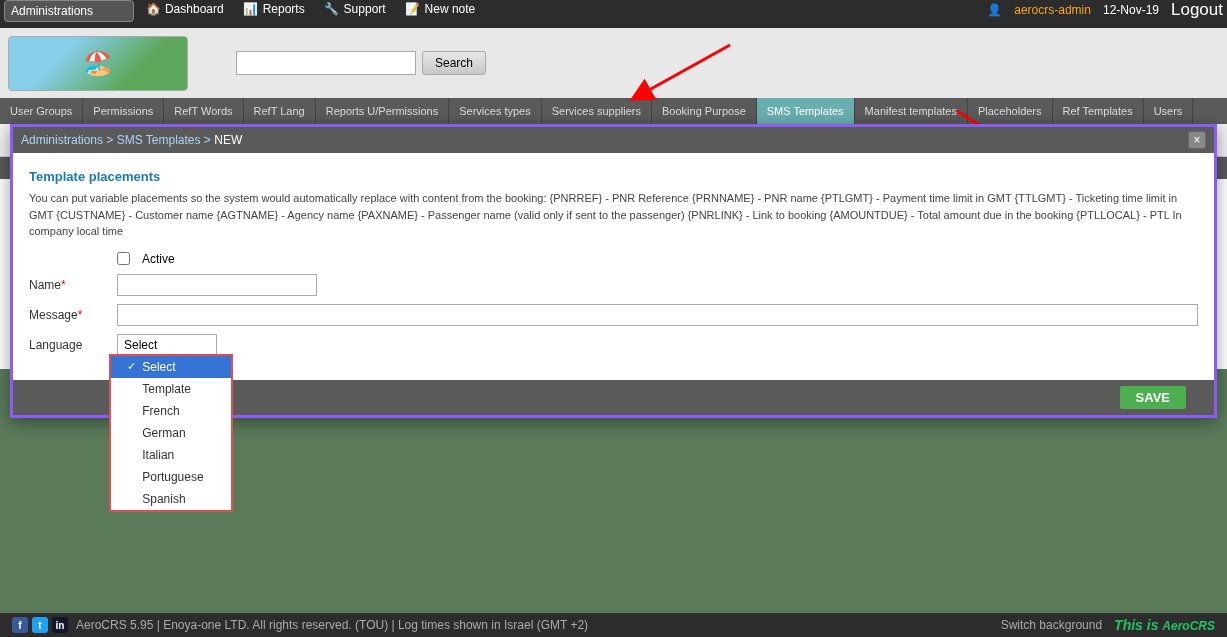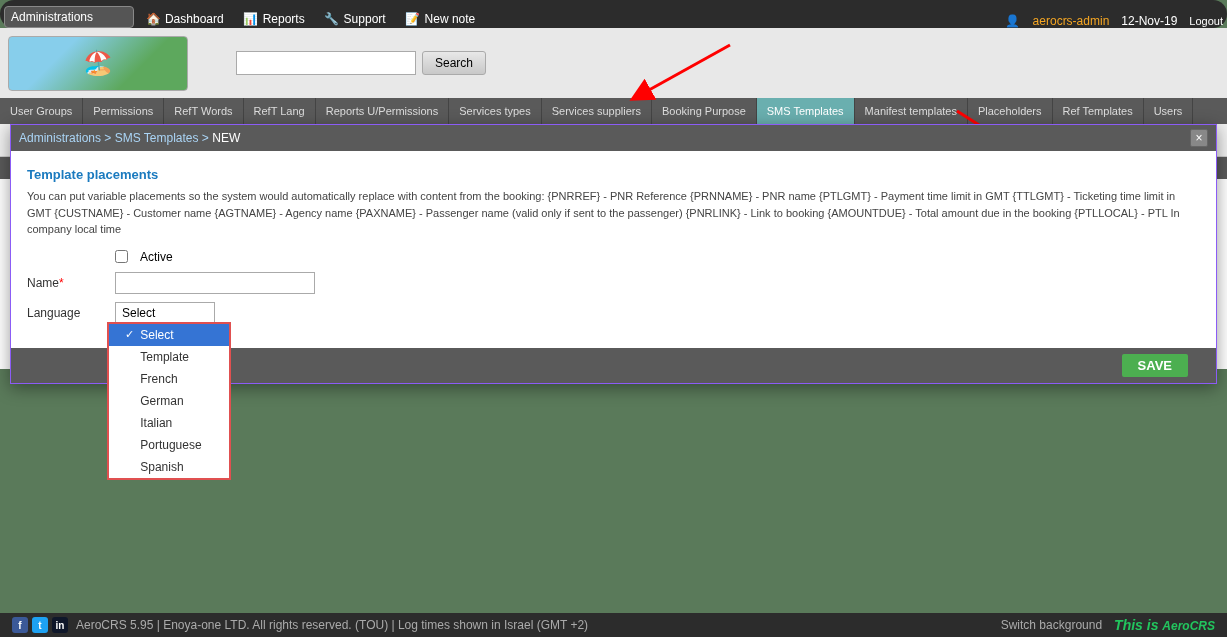--- a/index.html
+++ b/index.html
@@ -2,25 +2,24 @@
 <html><head>
   <meta charset="utf-8">
   <style>
     * { box-sizing: border-box; margin: 0; padding: 0; font-family: Arial, sans-serif; font-size: 12px; }
     body { background: #5a7a5a; width: 1227px; min-height: 637px; overflow: hidden; }
 
     
     .top-nav {
       background: #2c2c2c;
       display: flex;
-      align-items: flex-end;
+      align-items: flex-start;
       height: 28px;
       padding: 0 4px;
       gap: 4px;
-      border-radius: 14px;
     }
     .admin-select {
       background: #555;
       color: #fff;
       border: 1px solid #888;
       border-radius: 4px;
       padding: 2px 20px 2px 6px;
       font-size: 12px;
       height: 22px;
       appearance: none;
@@ -41,21 +40,21 @@
       text-decoration: none;
     }
     .top-right {
       margin-left: auto;
       display: flex;
       align-items: center;
       gap: 12px;
       color: #fff;
     }
     .user-link { color: #f5a623; cursor: pointer; font-size: 12px; }
-    .logout-btn { color: #fff; cursor: pointer; background: none; border: none; font-size: 11px; }
+    .logout-btn { color: #fff; cursor: pointer; background: none; border: none; font-size: 17px; }
 
     
     .search-row {
       background: #e8e8e8;
       display: flex;
       align-items: center;
       padding: 8px;
       gap: 8px;
       height: 70px;
     }
@@ -157,21 +156,21 @@
     .th-name { width: 280px; }
     .th-language { width: 280px; }
     .th-message { flex: 1; }
     .modal {
       background: #fff;
       position: absolute;
       top: 0;
       left: 10px;
       right: 10px;
       z-index: 20;
-      border: 1px solid #8b5cf6;
+      border: 3px solid #8b5cf6;
       box-shadow: 0 4px 16px rgba(0,0,0,0.4);
     }
     .modal-header {
       background: #5a5a5a;
       color: #ddd;
       padding: 4px 8px;
       display: flex;
       justify-content: space-between;
       align-items: center;
       font-size: 12px;
@@ -440,20 +439,26 @@
           <span>Active</span>
         </div>
 
         <div class="form-row">
           <div class="form-label">
             <span>Name</span><span class="required">*</span>
           </div>
           <input type="text" class="form-input-name" style="">
         </div>
 
+        <div class="form-row">
+          <div class="form-label">
+            <span>Message</span><span class="required">*</span>
+          </div>
+          <input type="text" class="form-input-message" style="">
+        </div>
 
         <div class="form-row" style="position:relative;">
           <div class="form-label">Language</div>
           <div class="language-select-wrapper">
             <select class="language-select"><option>Select</option><option>English</option><option>French</option><option>German</option><option>Italian</option><option>Portuguese</option><option>Spanish</option></select>
           </div>
 
           <div class="dropdown-container" style="left:80px;top:20px;">
             <div class="dropdown-item selected">
               <span class="check-mark">✓</span>

